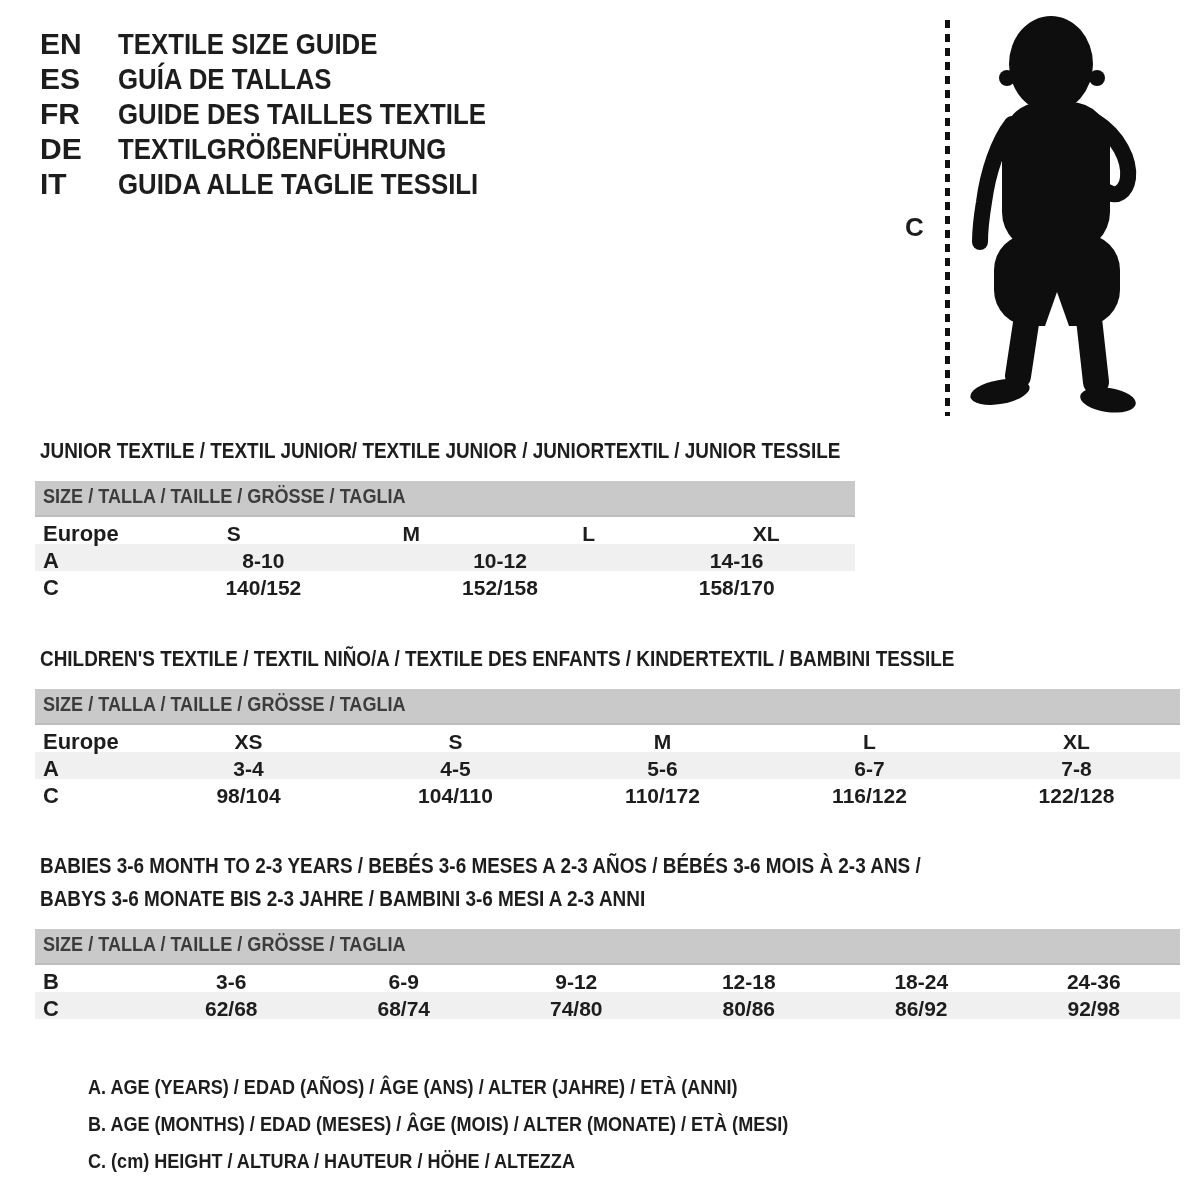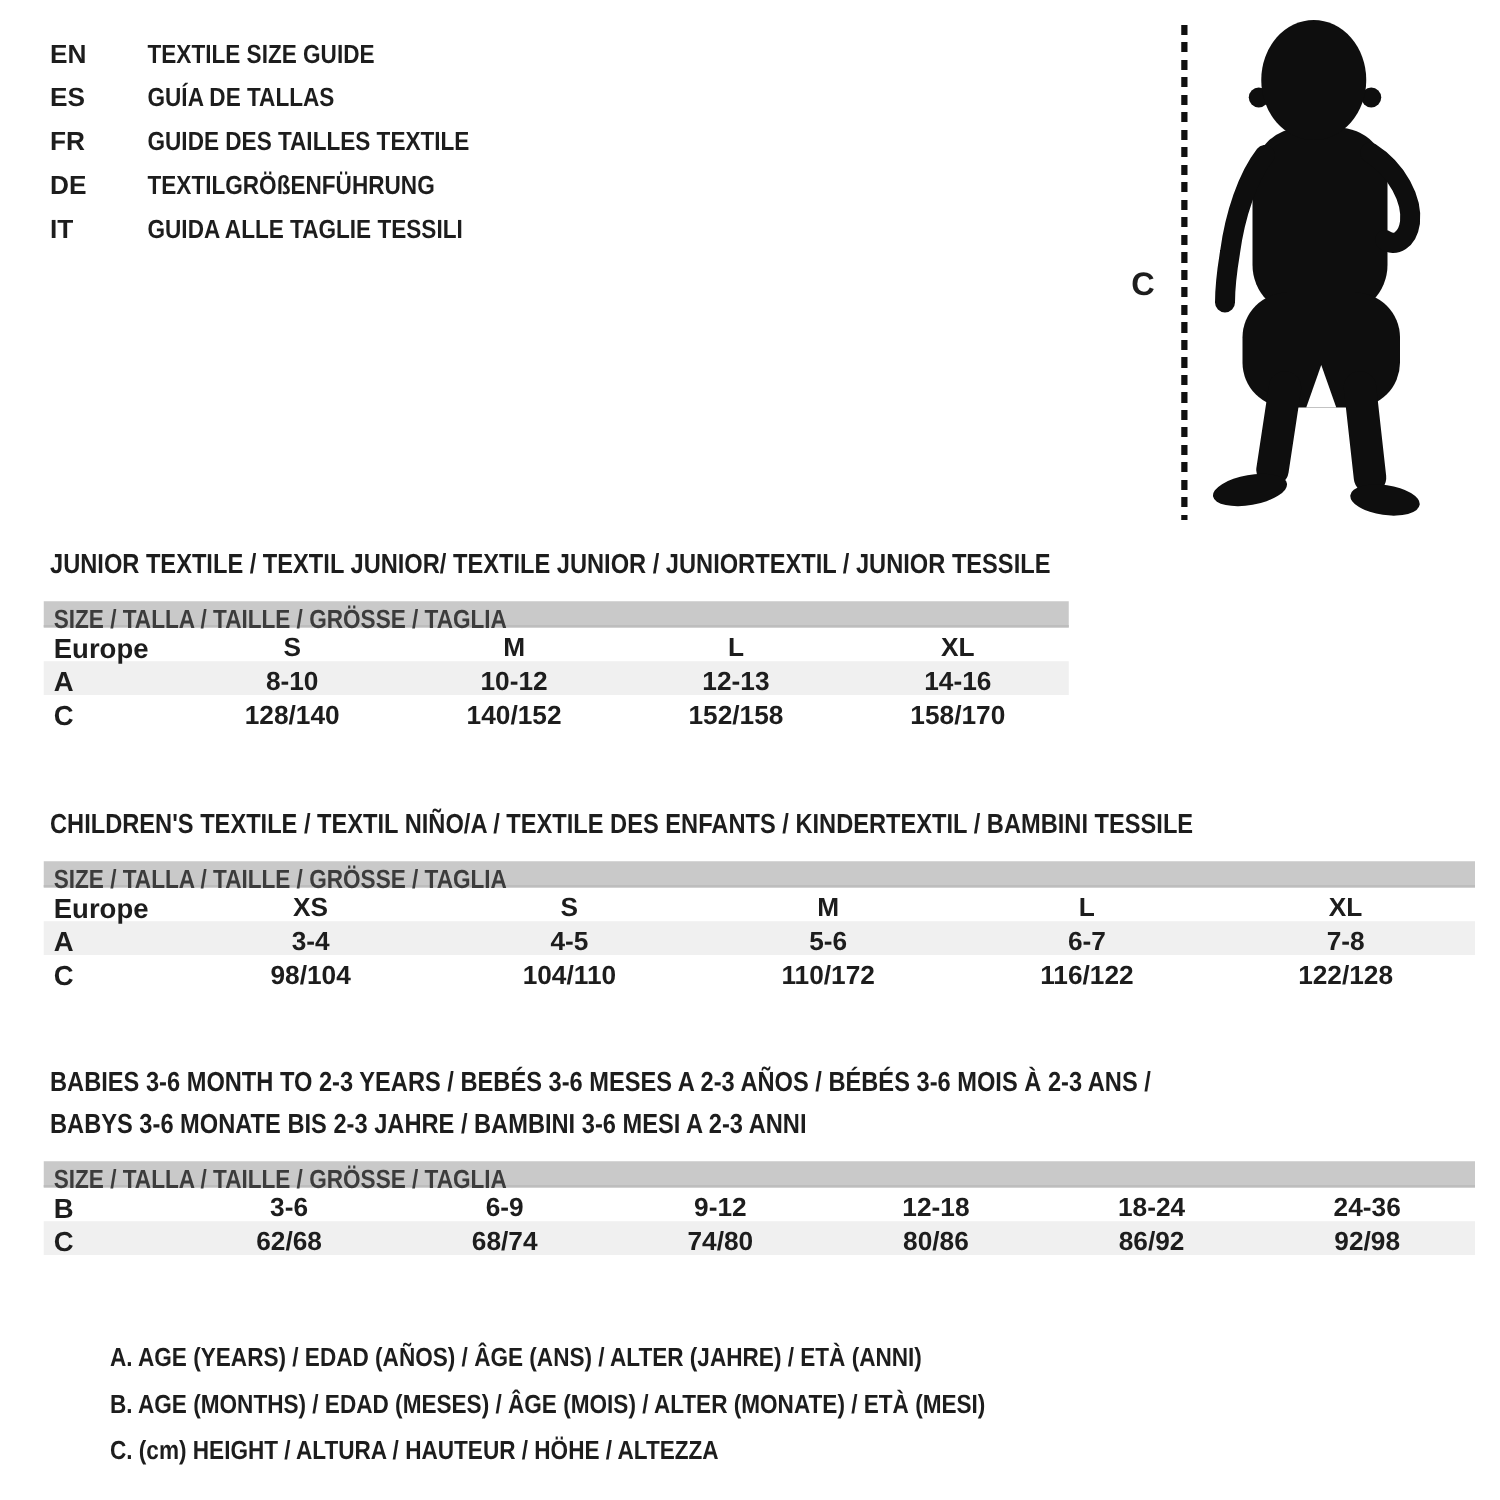--- a/index.html
+++ b/index.html
@@ -16,41 +16,41 @@
     font-family:"Liberation Sans","DejaVu Sans",sans-serif;
     font-weight:700;
     color:var(--c-text);
     position:relative;
     overflow:hidden;
   }
   .cond{display:inline-block;transform:scaleX(0.86);transform-origin:0 50%;white-space:nowrap;}
 
   
   .lang-block{position:absolute;left:40px;top:26px;}
-  .lang-row{display:flex;line-height:35px;font-size:21px;}
+  .lang-row{display:flex;line-height:35px;font-size:30px;}
   .lang-code{width:78px;flex:0 0 78px;}
   .lang-title{flex:1;}
 
   
   .measure-line{
     position:absolute;left:945px;top:20px;width:5px;height:396px;
     background:repeating-linear-gradient(to bottom,#101010 0 8px,transparent 8px 14px);
   }
   .measure-label{position:absolute;left:905px;top:212px;font-size:26px;}
   .silhouette{position:absolute;left:958px;top:12px;}
 
   
   .section{position:absolute;left:35px;}
   #section-0{top:434px;width:820px;}
   #section-1{top:642px;width:1145px;}
   #section-2{top:849px;width:1145px;}
   .section-title{margin:0 0 0 5px;font-size:22px;line-height:33px;}
   .size-table{margin-top:14px;}
   .table-header{
-    height:21px;line-height:30px;
+    height:36px;line-height:30px;
     background:var(--c-bar);
     border-bottom:2px solid var(--c-bar-edge);
     padding-left:8px;font-size:21px;color:#3c3c3c;
     box-sizing:border-box;
   }
   .table-row{display:flex;height:27px;line-height:33px;font-size:22px;}
   .table-row.shaded{background:var(--c-shade);}
   .row-label{flex:0 0 110px;padding-left:8px;box-sizing:border-box;}
   .cell{flex:1;text-align:center;font-size:21px;}
 
@@ -112,26 +112,24 @@
           <span class="row-label">Europe</span>
           <span class="cell">S</span>
           <span class="cell">M</span>
           <span class="cell">L</span>
           <span class="cell">XL</span>
         </div>
         <div class="table-row shaded">
           <span class="row-label">A</span>
           <span class="cell">8-10</span>
           <span class="cell">10-12</span>
-          <span class="cell">12-13</span>
           <span class="cell">14-16</span>
         </div>
         <div class="table-row">
           <span class="row-label">C</span>
-          <span class="cell">128/140</span>
           <span class="cell">140/152</span>
           <span class="cell">152/158</span>
           <span class="cell">158/170</span>
         </div>
       </div>
     </div>
     <div class="section" id="section-1">
       <h2 class="section-title"><span class="cond">CHILDREN'S TEXTILE / TEXTIL NIÑO/A / TEXTILE DES ENFANTS / KINDERTEXTIL / BAMBINI TESSILE</span></h2>
       <div class="size-table">
         <div class="table-header"><span class="cond">SIZE / TALLA / TAILLE / GRÖSSE / TAGLIA</span></div>

